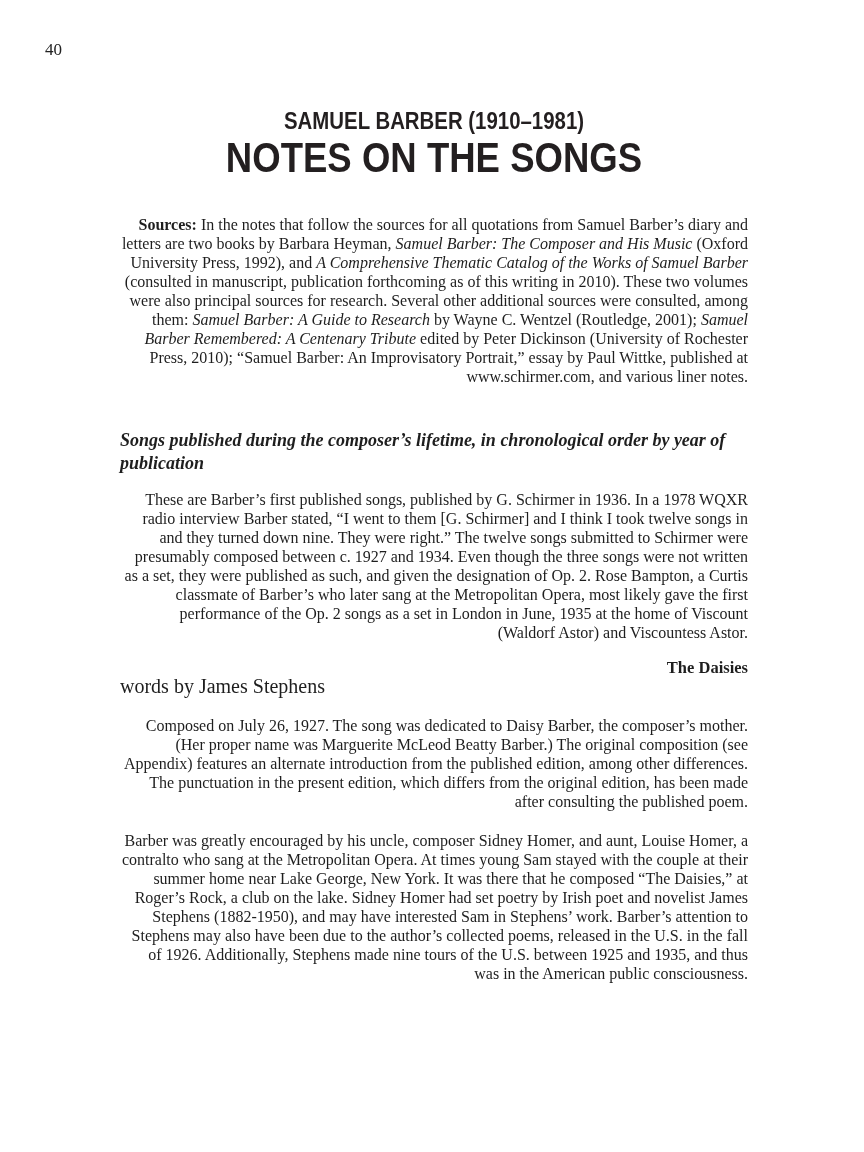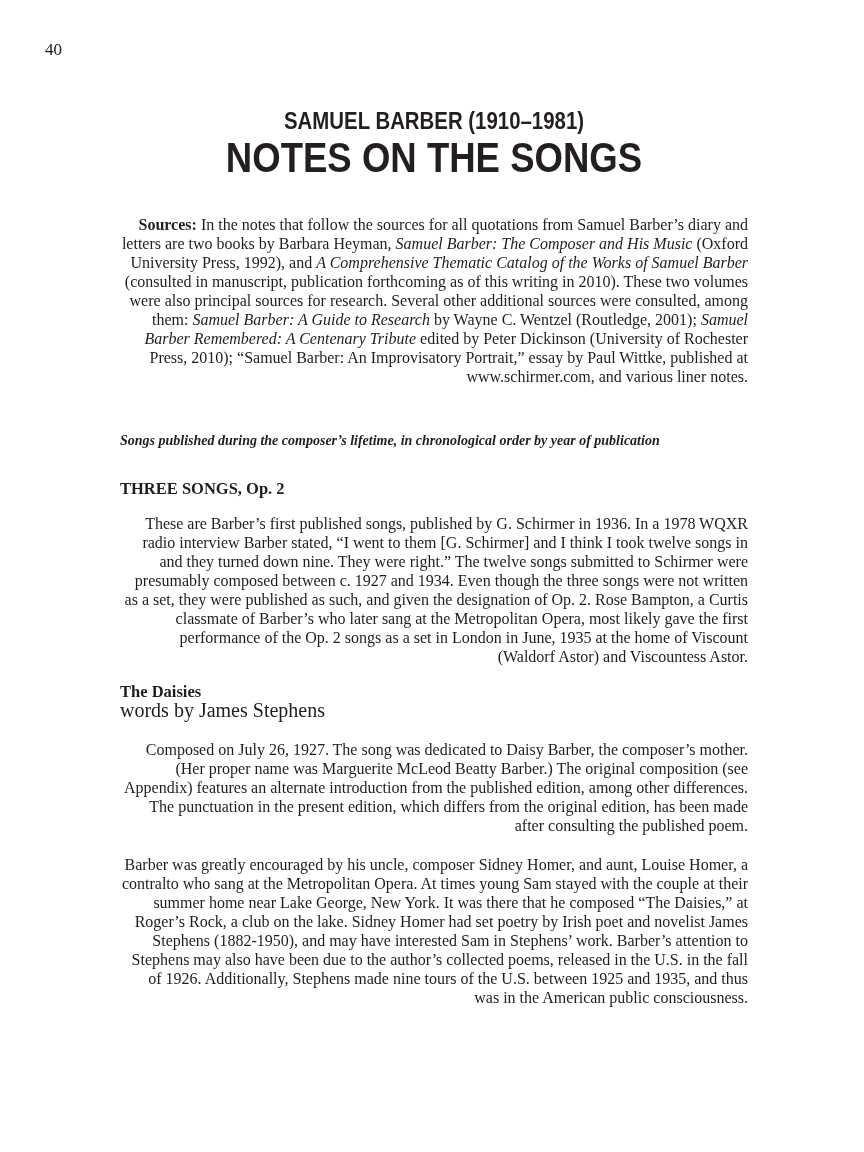--- a/index.html
+++ b/index.html
@@ -63,39 +63,40 @@
     text-align: right;
     color: #1e1e1e;
   }
   .sources-paragraph {
     margin-top: 36px;
   }
   .seg-bold { font-weight: bold; }
   .seg-italic { font-style: italic; }
   .section-heading {
     margin-top: 43px;
-    font-size: 14px;
+    font-size: 18px;
     line-height: 23px;
     font-weight: bold;
     font-style: italic;
     color: #1e1e1e;
   }
   .opus-heading {
     margin-top: 27px;
     font-size: 16.5px;
     line-height: 20px;
     font-weight: bold;
   }
   .paragraph {
     margin-top: 15px;
   }
   .song-title {
     font-size: 16.5px;
     line-height: 19px;
     font-weight: bold;
+    text-align: right;
   }
   .song-byline {
     font-size: 20px;
     line-height: 19px;
   }
   .song-paragraph {
     margin-top: 20px;
   }
 </style>
 </head>
@@ -109,21 +110,20 @@
 
     <div class="header-block">
       <div class="composer-line">SAMUEL BARBER (1910–1981)</div>
       <div class="title-line">NOTES ON THE SONGS</div>
     </div>
 
     <p class="body-text sources-paragraph"><span class="seg-bold">Sources:</span><span> In the notes that follow the sources for all quotations from Samuel Barber’s diary and letters are two books by Barbara Heyman, </span><span class="seg-italic">Samuel Barber: The Composer and His Music</span><span> (Oxford University Press, 1992), and </span><span class="seg-italic">A Comprehensive Thematic Catalog of the Works of Samuel Barber</span><span> (consulted in manuscript, publication forthcoming as of this writing in 2010). These two volumes were also principal sources for research. Several other additional sources were consulted, among them: </span><span class="seg-italic">Samuel Barber: A Guide to Research</span><span> by Wayne C. Wentzel (Routledge, 2001); </span><span class="seg-italic">Samuel Barber Remembered: A Centenary Tribute</span><span> edited by Peter Dickinson (University of Rochester Press, 2010); “Samuel Barber: An Improvisatory Portrait,” essay by Paul Wittke, published at www.schirmer.com, and various liner notes.</span></p>
 
     <div class="section-heading">Songs published during the composer’s lifetime, in chronological order by year of publication</div>
 
-    <div class="opus-heading">THREE SONGS, Op. 2</div>
 
     <p class="body-text paragraph">These are Barber’s first published songs, published by G. Schirmer in 1936. In a 1978 WQXR radio interview Barber stated, “I went to them [G. Schirmer] and I think I took twelve songs in and they turned down nine. They were right.” The twelve songs submitted to Schirmer were presumably composed between c. 1927 and 1934. Even though the three songs were not written as a set, they were published as such, and given the designation of Op. 2. Rose Bampton, a Curtis classmate of Barber’s who later sang at the Metropolitan Opera, most likely gave the first performance of the Op. 2 songs as a set in London in June, 1935 at the home of Viscount (Waldorf Astor) and Viscountess Astor.</p>
 
     <div class="song-title">The Daisies</div>
 
     <div class="song-byline">words by James Stephens</div>
 
     <p class="body-text song-paragraph">Composed on July 26, 1927. The song was dedicated to Daisy Barber, the composer’s mother. (Her proper name was Marguerite McLeod Beatty Barber.)  The original composition (see Appendix) features an alternate introduction from the published edition, among other differences. The punctuation in the present edition, which differs from the original edition, has been made after consulting the published poem.</p>
 
     <p class="body-text song-paragraph">Barber was greatly encouraged by his uncle, composer Sidney Homer, and aunt, Louise Homer, a contralto who sang at the Metropolitan Opera. At times young Sam stayed with the couple at their summer home near Lake George, New York. It was there that he composed “The Daisies,” at Roger’s Rock, a club on the lake. Sidney Homer had set poetry by Irish poet and novelist James Stephens (1882-1950), and may have interested Sam in Stephens’ work. Barber’s attention to Stephens may also have been due to the author’s collected poems, released in the U.S. in the fall of 1926. Additionally, Stephens made nine tours of the U.S. between 1925 and 1935, and thus was in the American public consciousness.</p>

